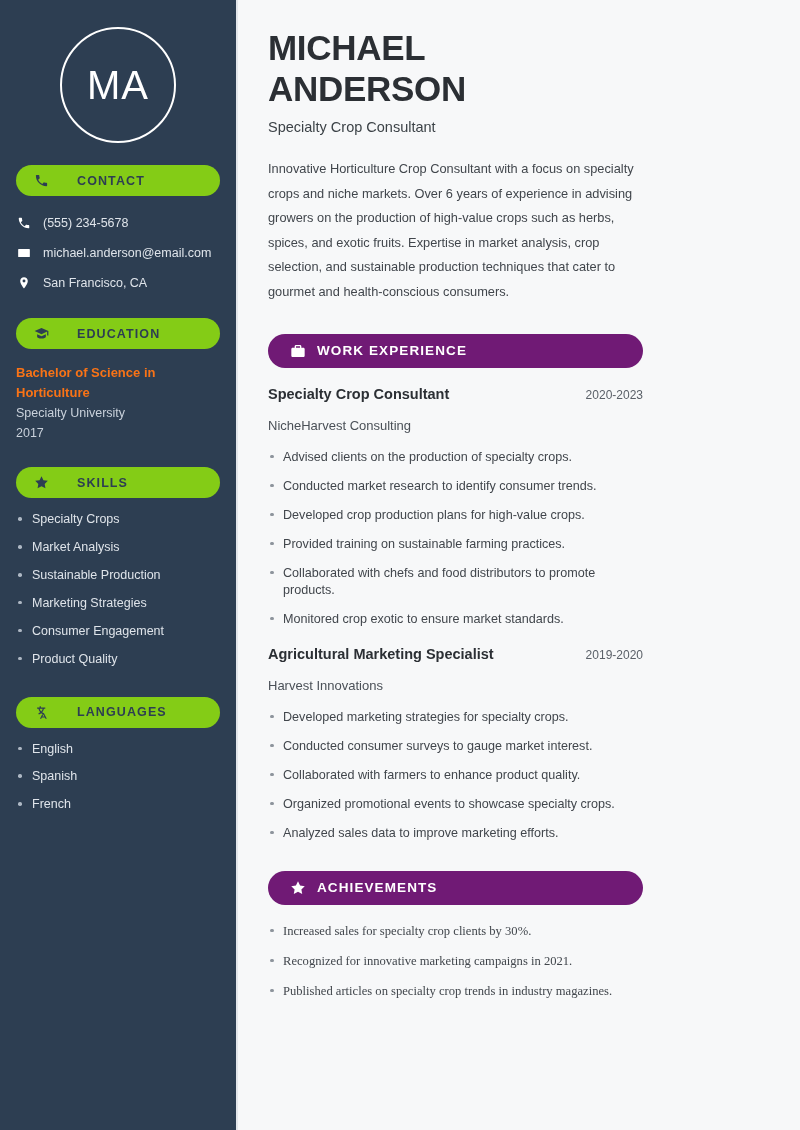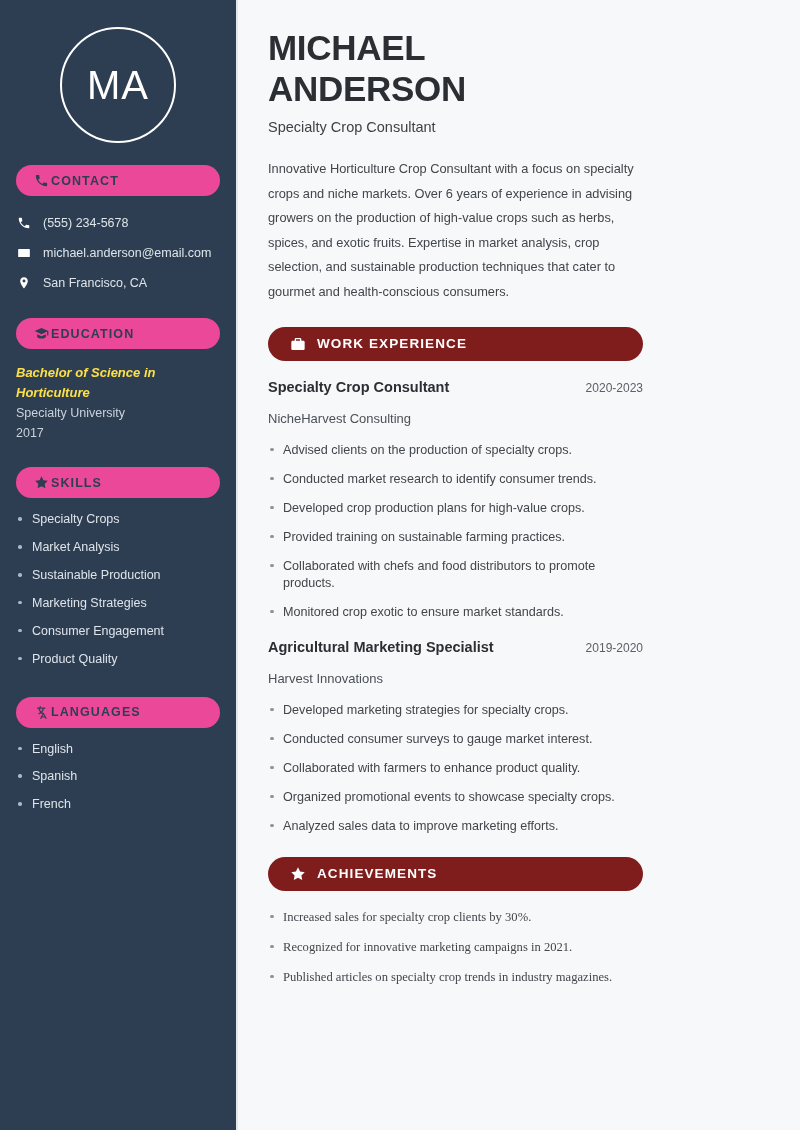--- a/index.html
+++ b/index.html
@@ -41,26 +41,26 @@
     color: #ffffff;
     font-size: 40px;
     font-weight: 400;
     letter-spacing: 1px;
     line-height: 1;
   }
 
   .pill {
     margin: 0 16px;
     height: 31px;
-    background: #ec4899;
+    background: #84cc16;
     border-radius: 16px;
     display: flex;
     align-items: center;
     padding-left: 18px;
-    gap: 2px;
+    gap: 28px;
   }
   .pill .pill-label {
     color: #2d3e52;
     font-size: 12.5px;
     font-weight: bold;
     letter-spacing: 1.1px;
   }
   .pill .ic { width: 15px; height: 15px; display: block; flex: 0 0 15px; }
   .pill .ic svg { display: block; width: 15px; height: 15px; fill: #2d3e52; }
 
@@ -74,25 +74,24 @@
   .contact-row .ic { width: 15px; flex: 0 0 15px; display: flex; justify-content: center; }
   .contact-row .ic svg { width: 14px; height: 14px; fill: #ffffff; display: block; }
   .contact-row .txt {
     color: #dfe4ea;
     font-size: 12.5px;
     line-height: 1.2;
   }
 
   .edu-block { padding: 14px 16px 0 16px; }
   .edu-degree {
-    color: #fde047;
+    color: #f97316;
     font-size: 13px;
     font-weight: bold;
     line-height: 1.55;
-    font-style: italic;
   }
   .edu-school, .edu-year {
     color: #c9d1db;
     font-size: 12.5px;
     line-height: 1.6;
   }
 
   .side-list { padding: 13px 16px 0 16px; list-style: none; }
   .side-list li {
     color: #dfe4ea;
@@ -134,23 +133,23 @@
   }
   .summary {
     color: #41464c;
     font-size: 12.8px;
     line-height: 1.92;
     margin-top: 22px;
     max-width: 480px;
   }
 
   .section-bar {
-    margin-top: 22px;
+    margin-top: 29px;
     height: 34px;
-    background: #7f1d1d;
+    background: #701a75;
     border-radius: 17px;
     display: flex;
     align-items: center;
     padding-left: 22px;
     gap: 11px;
   }
   .section-bar .ic { width: 16px; height: 16px; flex: 0 0 16px; }
   .section-bar .ic svg { width: 16px; height: 16px; fill: #ffffff; display: block; }
   .section-bar .bar-label {
     color: #ffffff;

